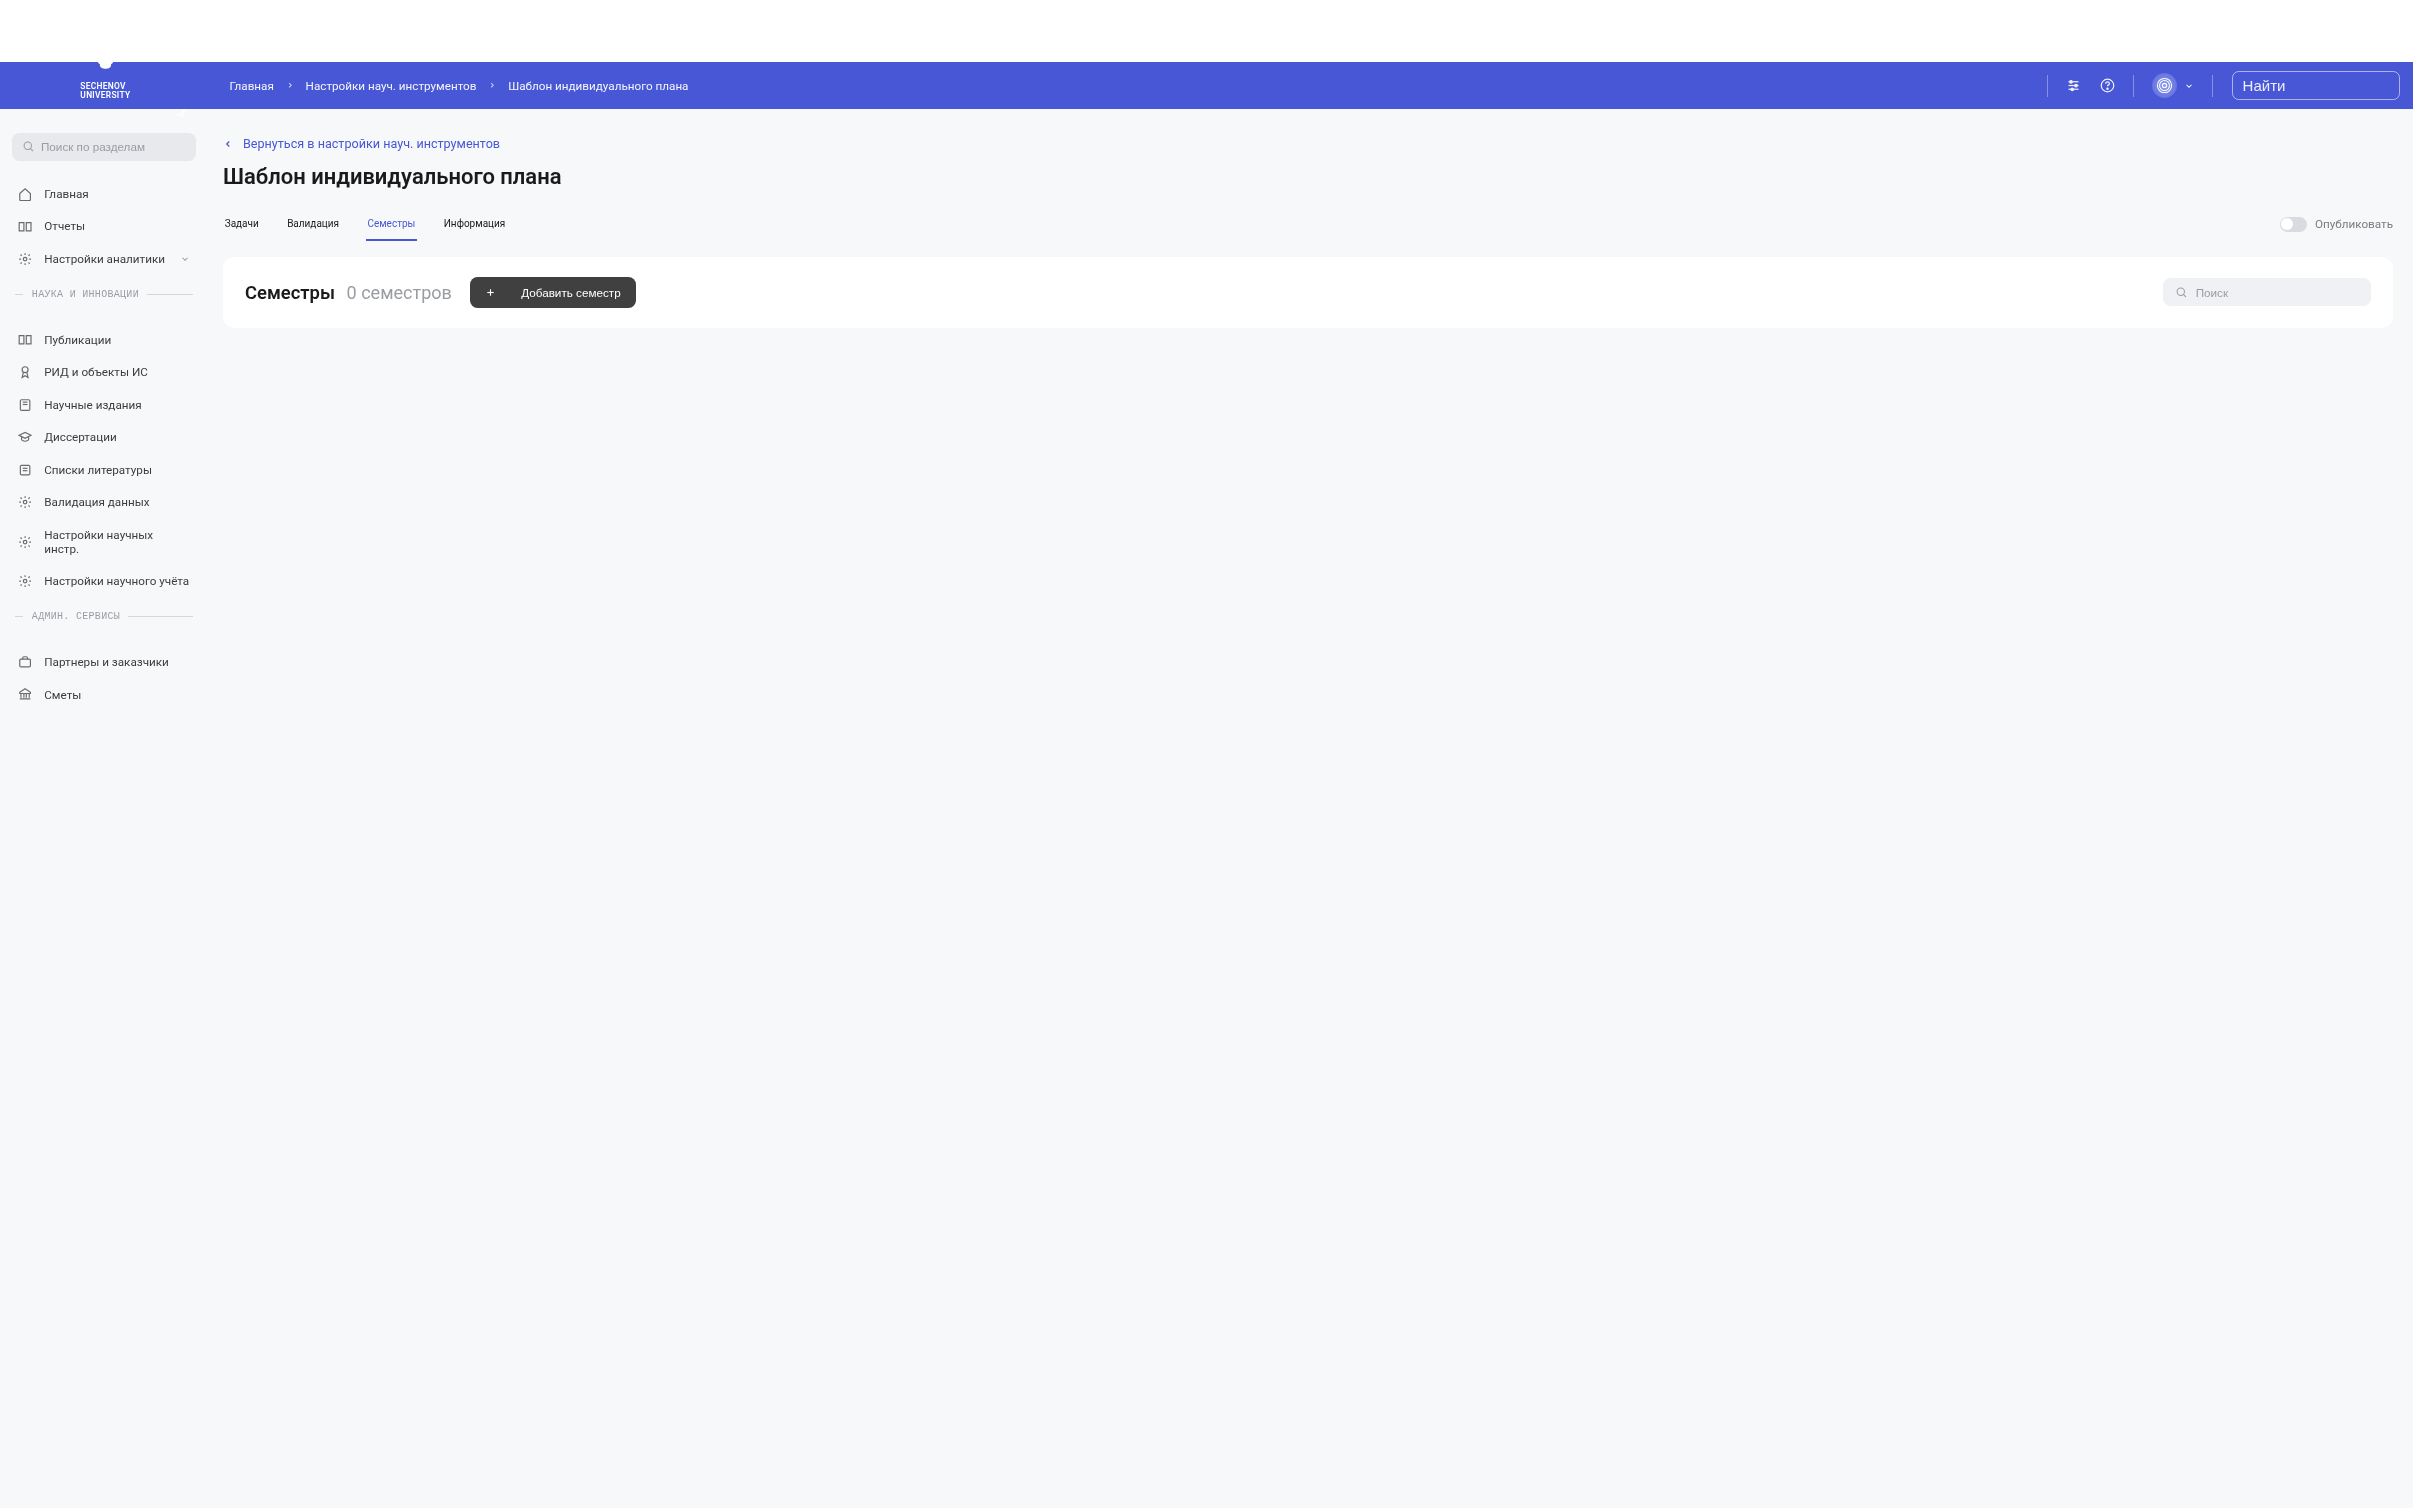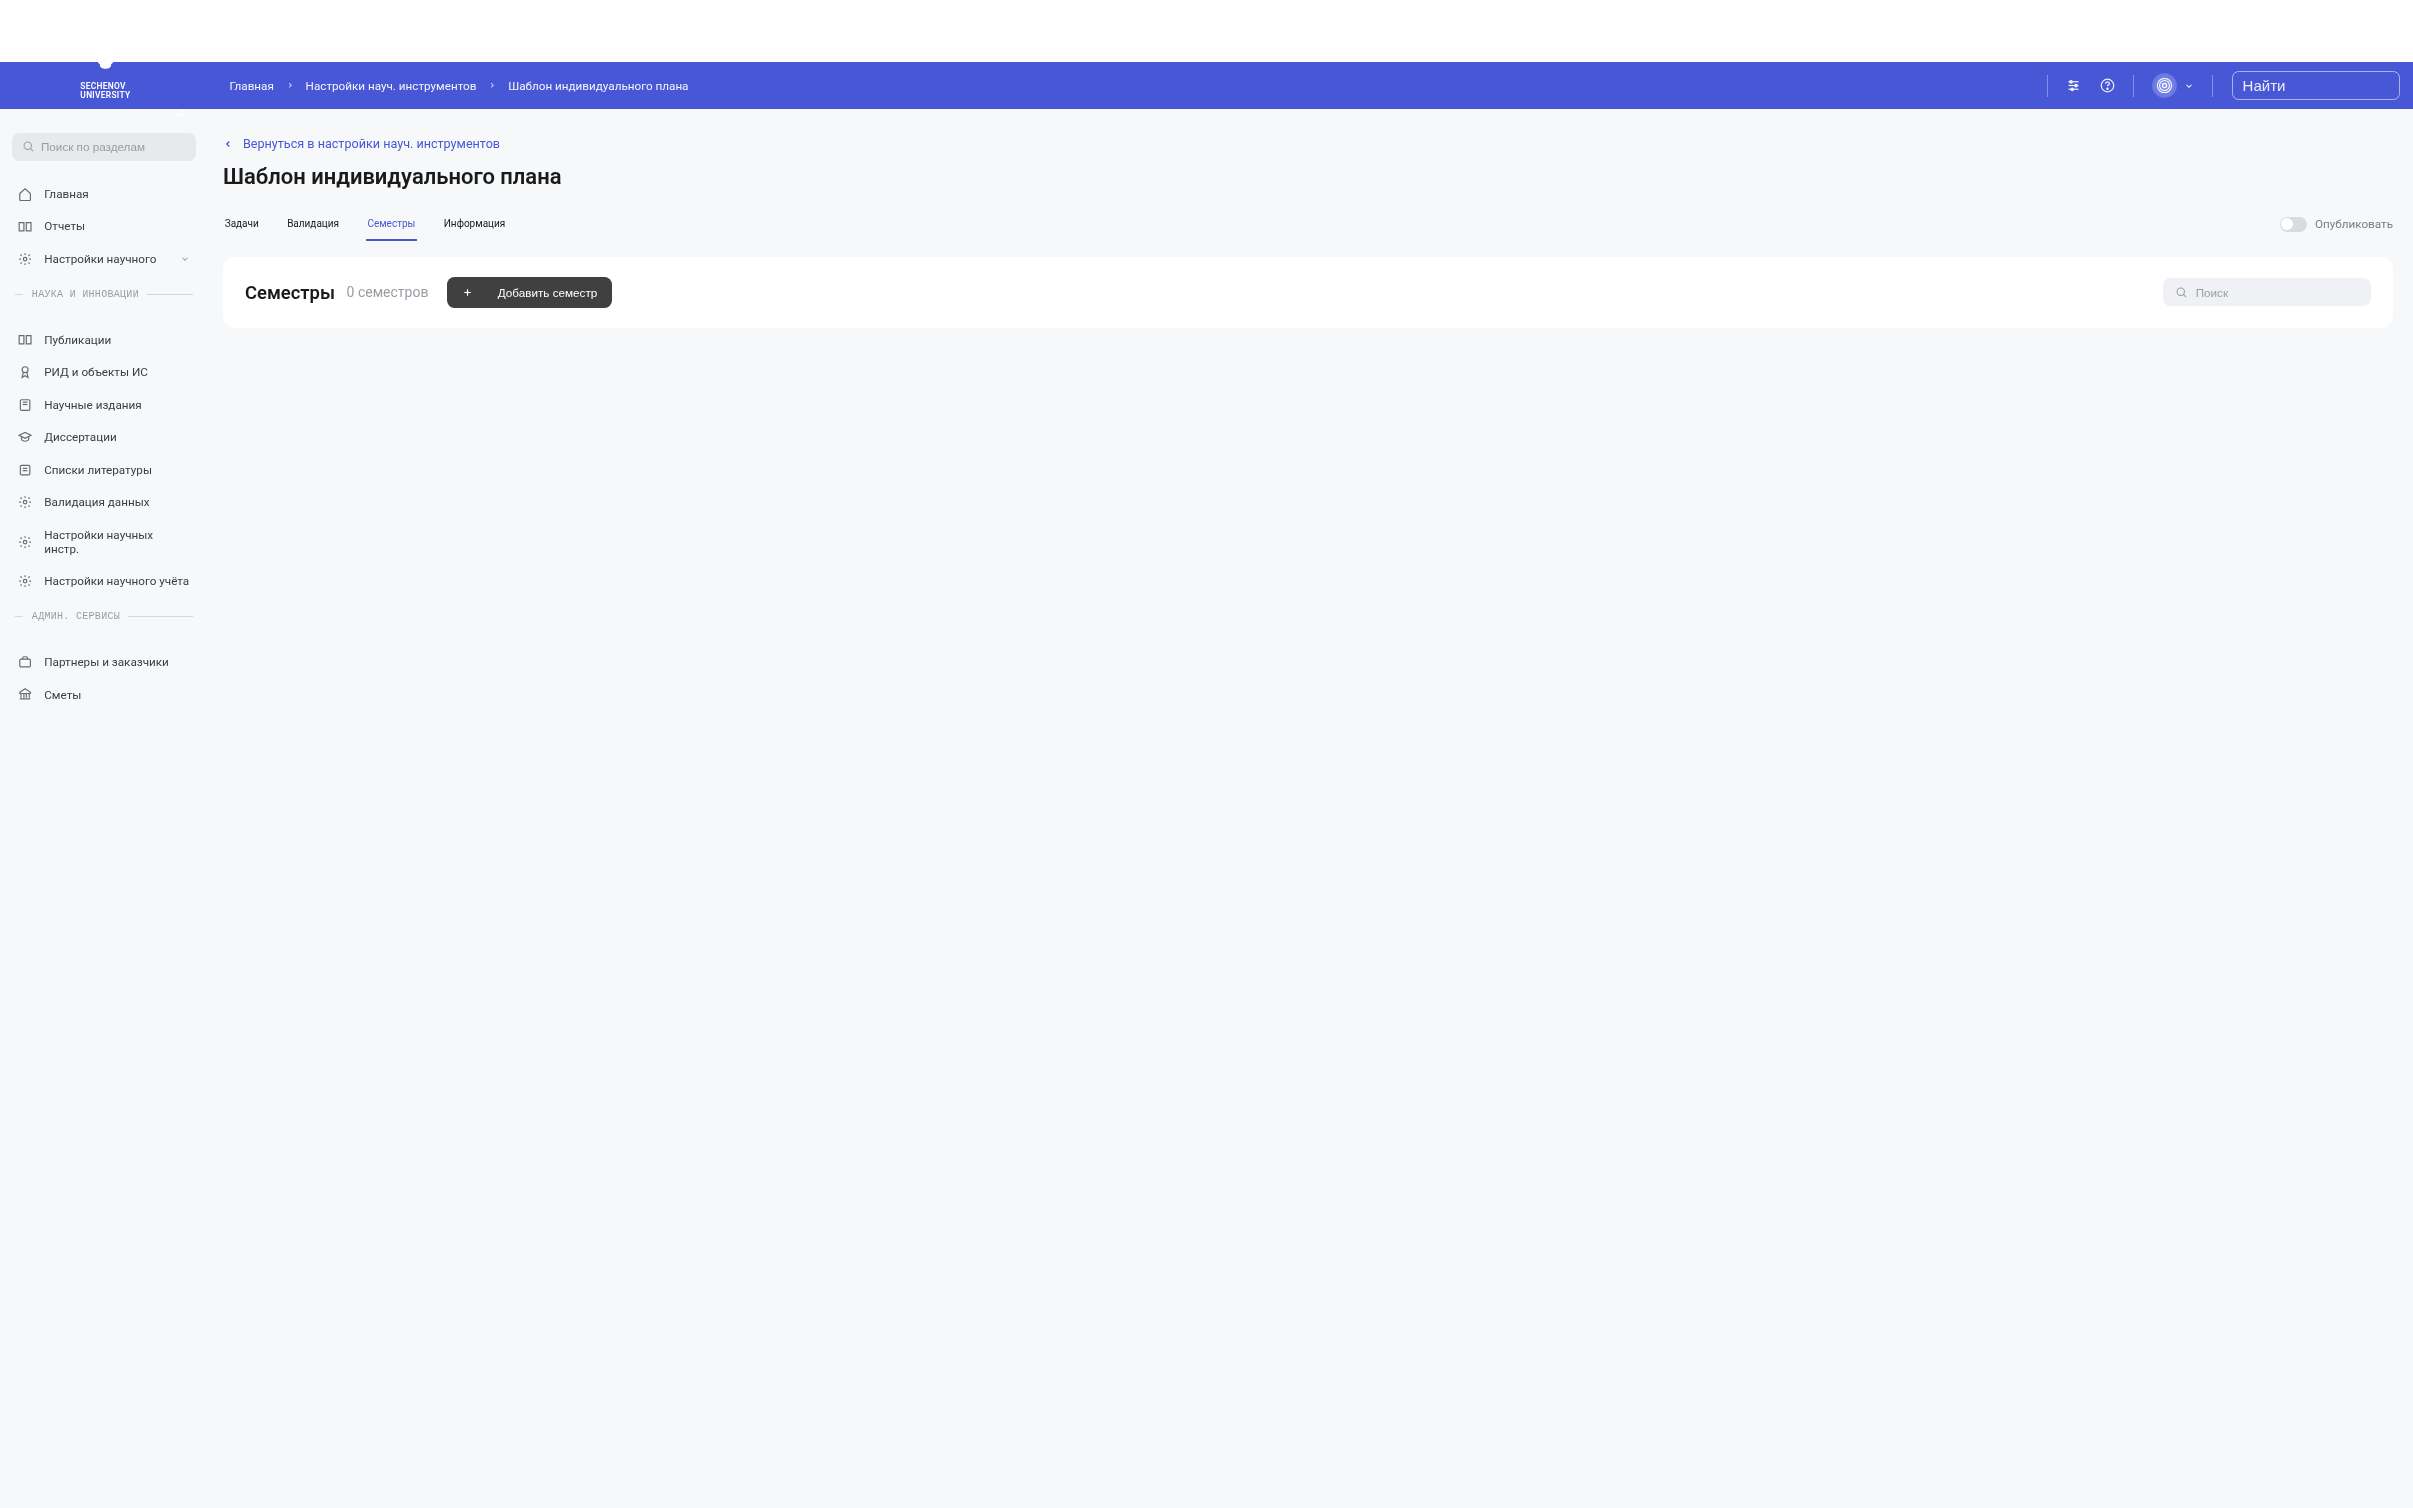--- a/index.html
+++ b/index.html
@@ -42,21 +42,21 @@
 .tabs { display: flex; gap: 25px; }
 .tab { padding: 10px 1.7px; font-size: 10px; font-weight: 400; color: #1a1a1a; cursor: pointer; border-bottom: 2.5px solid transparent; text-align: right; }
 .tab.active { color: #4757d6; border-bottom-color: #4757d6; }
 .publish-block { margin-left: auto; display: flex; align-items: center; gap: 8.4px; }
 .toggle { width: 27px; height: 15px; background: #d9dbe1; border-radius: 7.5px; position: relative; cursor: pointer; }
 .toggle::after { content: ""; position: absolute; width: 11.7px; height: 11.7px; background: #fff; border-radius: 50%; top: 1.7px; left: 1.7px; }
 .publish-label { color: #7a7c83; font-size: 11.7px; }
 .card { background: #fff; border-radius: 11.7px; padding: 20px 22px; margin-top: 15px; }
 .card-head { display: flex; align-items: center; gap: 11.7px; }
 .card-title { font-size: 18.4px; font-weight: 600; }
-.count-label { color: #9a9ca3; font-size: 14px; text-align: right; }
+.count-label { color: #9a9ca3; font-size: 18px; text-align: right; }
 .add-btn { display: inline-flex; align-items: center; gap: 25px; background: #404040; color: #fff; border: none; border-radius: 7.5px; padding: 9px 15px; font-size: 11.7px; cursor: pointer; margin-left: 6.7px; }
 .card-search { margin-left: auto; display: flex; align-items: flex-end; background: #f0f1f4; border-radius: 7.5px; padding: 7.5px 11.7px; gap: 8.4px; width: 208px; }
 .card-search input { border: none; background: transparent; outline: none; font-size: 11.7px; flex: 1; }
 .card-search input::placeholder { color: #9a9ca3; }
 svg { display: block; }
 </style>
 </head>
 <body>
 
 <div class="viewport">
@@ -172,21 +172,21 @@
             </span>
             <span>Отчеты</span>
           </div>
           <div class="side-item">
             <span class="icn">
               <svg viewBox="0 0 24 24" fill="none" stroke="currentColor" stroke-width="2">
                 <circle cx="12" cy="12" r="3"></circle>
                 <path d="M12 2v3M12 19v3M4.2 4.2l2.1 2.1M17.7 17.7l2.1 2.1M2 12h3M19 12h3M4.2 19.8l2.1-2.1M17.7 6.3l2.1-2.1"></path>
               </svg>
             </span>
-            <span>Настройки научного</span>
+            <span>Настройки аналитики</span>
             <span class="chev">
               <svg width="10" height="10" viewBox="0 0 24 24" fill="none" stroke="currentColor" stroke-width="2.5">
                 <polyline points="6 9 12 15 18 9"></polyline>
               </svg>
             </span>
           </div>
         </div>
       <div class="side-section">НАУКА И ИННОВАЦИИ</div>
       <div class="side-list" id="side-sci">
           <div class="side-item">

